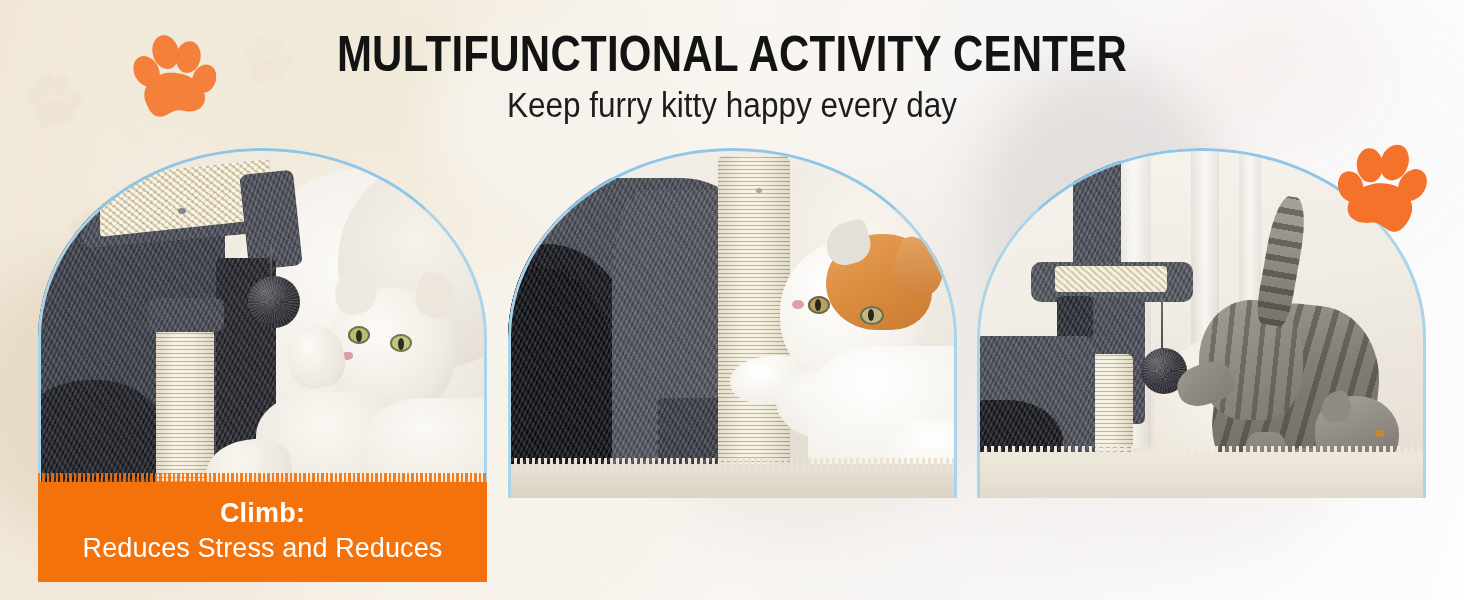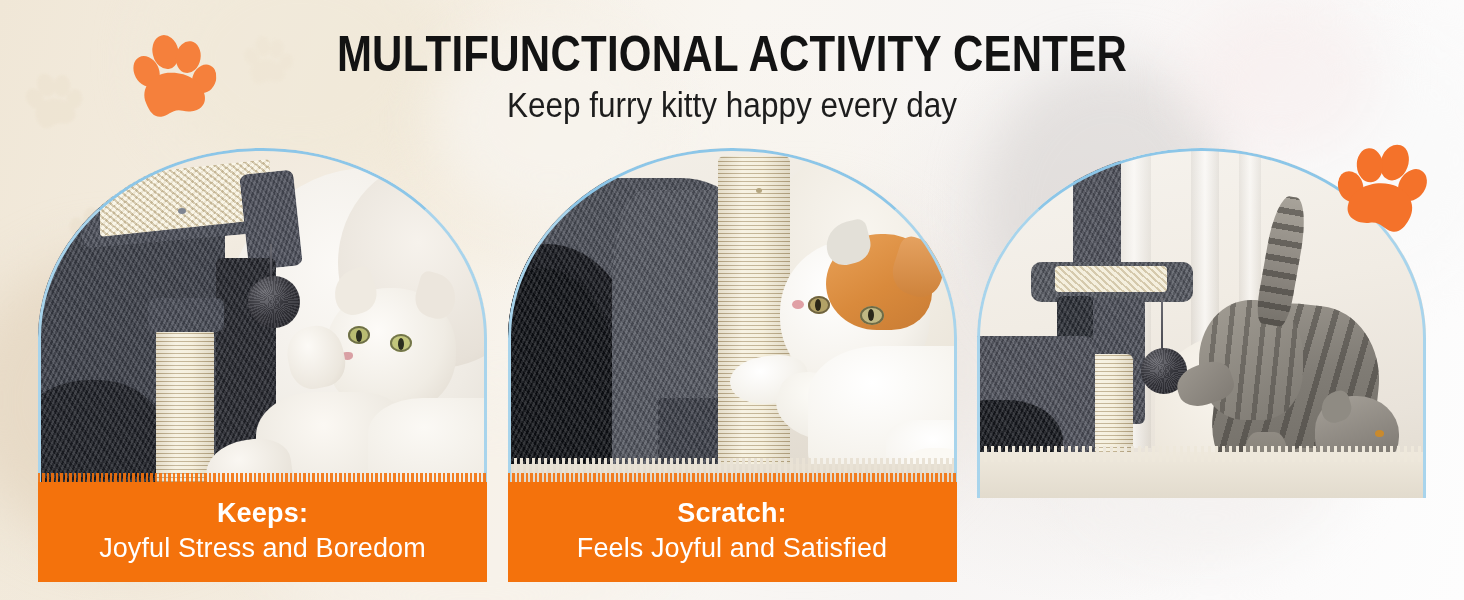--- a/index.html
+++ b/index.html
@@ -338,22 +338,22 @@
 
           <div style="position:absolute;left:218px;top:244px;width:150px;height:110px;border-radius:40% 30% 12% 18%;background:radial-gradient(ellipse at 45% 30%,#fbf8f3 0%,#eeeae2 62%,#dcd6cc 100%);"></div>
           <div style="position:absolute;left:168px;top:292px;width:86px;height:62px;border-radius:50% 40% 20% 28%;background:radial-gradient(ellipse at 40% 30%,#faf7f2 0%,#e9e4db 75%,#d5cfc4 100%);transform:rotate(-8deg);"></div>
 
           <div style="position:absolute;left:330px;top:250px;width:160px;height:105px;border-radius:34% 24% 10% 18%;background:radial-gradient(ellipse at 35% 28%,#fbf9f5 0%,#efebe3 66%,#ddd8ce 100%);"></div>
         </div>
         <div class="panel-arch-stroke"></div>
       </div>
       <div class="caption">
         <div class="caption-fringe"></div>
-        <div class="caption-title">Keeps:</div>
-        <div class="caption-sub">Joyful Stress and Boredom</div>
+        <div class="caption-title">Climb:</div>
+        <div class="caption-sub">Reduces Stress and Reduces</div>
       </div>
     </div>
 
     <div class="panel">
       <div class="panel-photo">
         <div class="scene">
           <div style="position:absolute;inset:0;background:linear-gradient(170deg,#f3efe8 0%,#eee9e0 40%,#e6e0d6 72%,#ded7cb 100%);"></div>
 
           <div style="position:absolute;left:250px;top:0;width:260px;height:280px;border-radius:40% 30% 18% 24%;background:radial-gradient(ellipse at 40% 30%,#f8f5ef 0%,#eae4d8 70%,#ddd5c8 100%);"></div>
 
@@ -388,25 +388,20 @@
           <div style="position:absolute;left:300px;top:198px;width:200px;height:140px;border-radius:36% 26% 14% 24%;background:radial-gradient(ellipse at 32% 26%,#ffffff 0%,#f4f1ea 62%,#e2ddd3 100%);"></div>
           <div style="position:absolute;left:378px;top:272px;width:130px;height:74px;border-radius:24% 20% 14% 30%;background:radial-gradient(ellipse at 36% 26%,#ffffff 0%,#f3f0e9 68%,#e0dbd1 100%);"></div>
 
           <div style="position:absolute;left:396px;top:300px;width:62px;height:34px;border-radius:44% 40% 30% 34%;background:#fbf9f4;"></div>
 
           <div style="position:absolute;left:0;bottom:0;width:449px;height:34px;background:linear-gradient(#e6dfd2,#dcd3c4);"></div>
 
           <div style="position:absolute;left:0;bottom:24px;width:449px;height:16px;background:#e9e2d5;-webkit-mask-image:repeating-linear-gradient(90deg,rgba(0,0,0,1) 0 3px,rgba(0,0,0,0) 3px 6px);mask-image:repeating-linear-gradient(90deg,rgba(0,0,0,1) 0 3px,rgba(0,0,0,0) 3px 6px);"></div>
         </div>
         <div class="panel-arch-stroke"></div>
-      </div>
-      <div class="caption">
-        <div class="caption-fringe"></div>
-        <div class="caption-title">Scratch:</div>
-        <div class="caption-sub">Feels Joyful and Satisfied</div>
       </div>
     </div>
 
     <div class="panel">
       <div class="panel-photo">
         <div class="scene">
           <div style="position:absolute;inset:0;background:linear-gradient(170deg,#f6f3ee 0%,#f1ece4 44%,#e9e3da 78%,#e0dace 100%);"></div>
 
           <div style="position:absolute;left:140px;top:0;width:34px;height:300px;background:linear-gradient(90deg,rgba(0,0,0,.05),rgba(255,255,255,.5),rgba(0,0,0,.05));"></div>
           <div style="position:absolute;left:214px;top:0;width:28px;height:300px;background:linear-gradient(90deg,rgba(0,0,0,.06),rgba(255,255,255,.55),rgba(0,0,0,.06));"></div>

